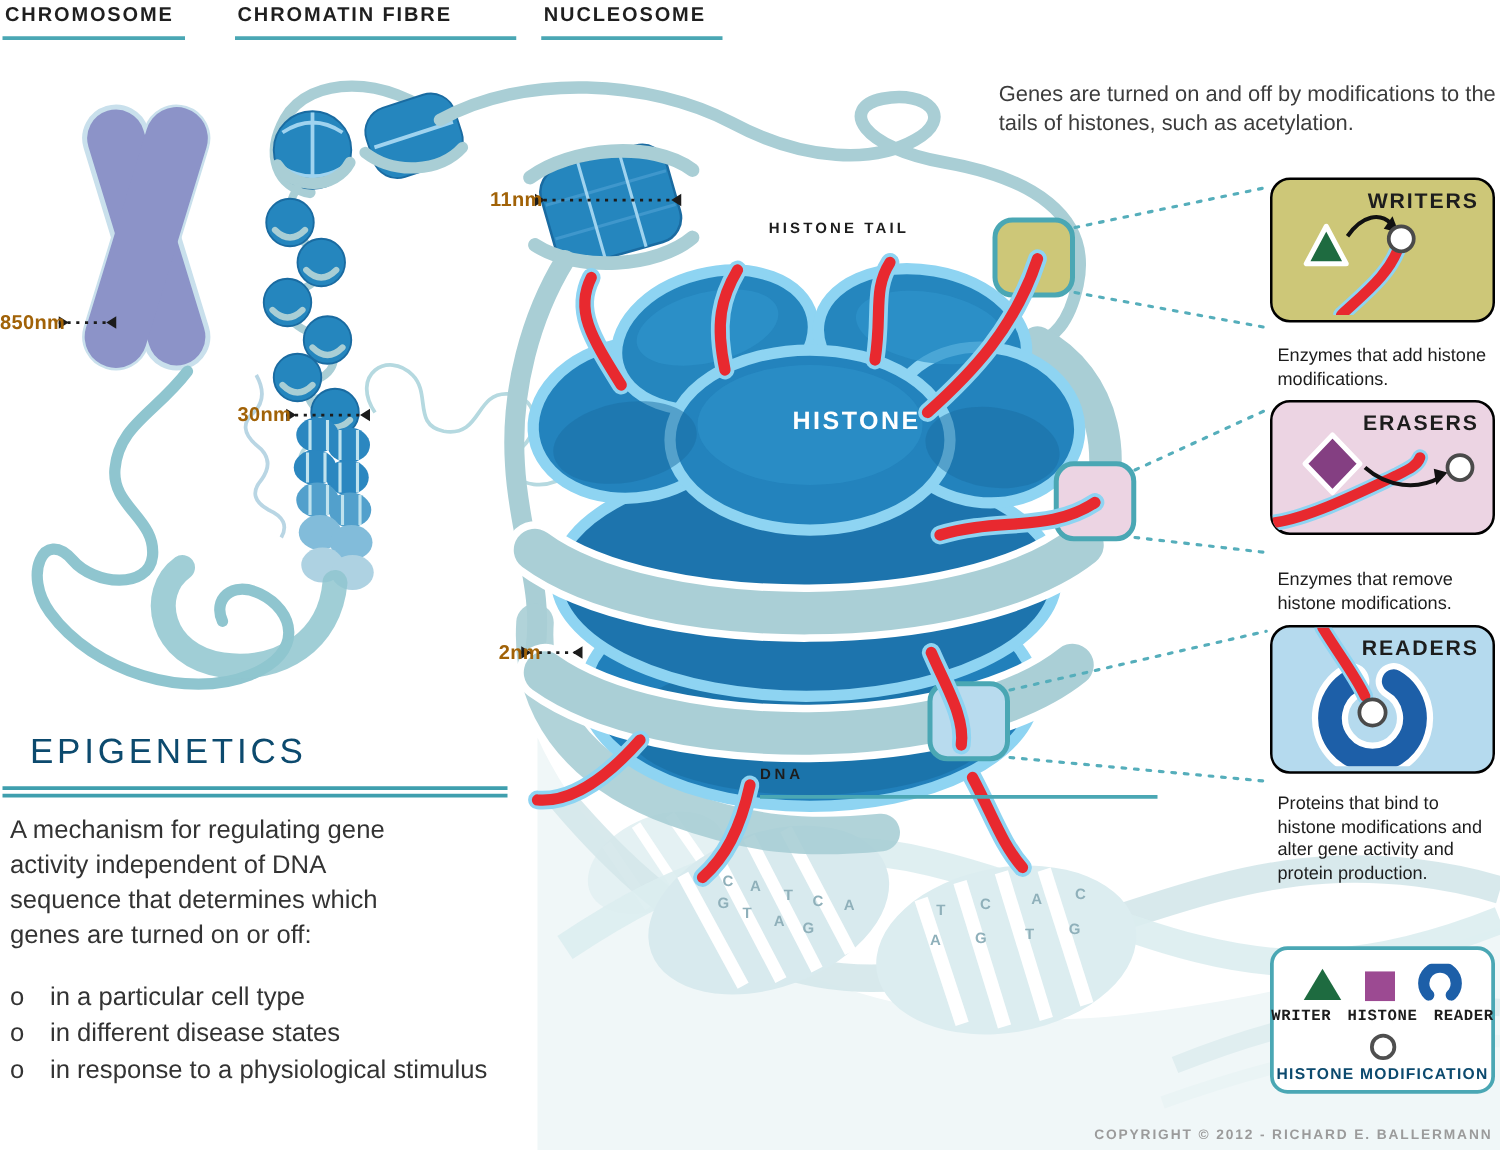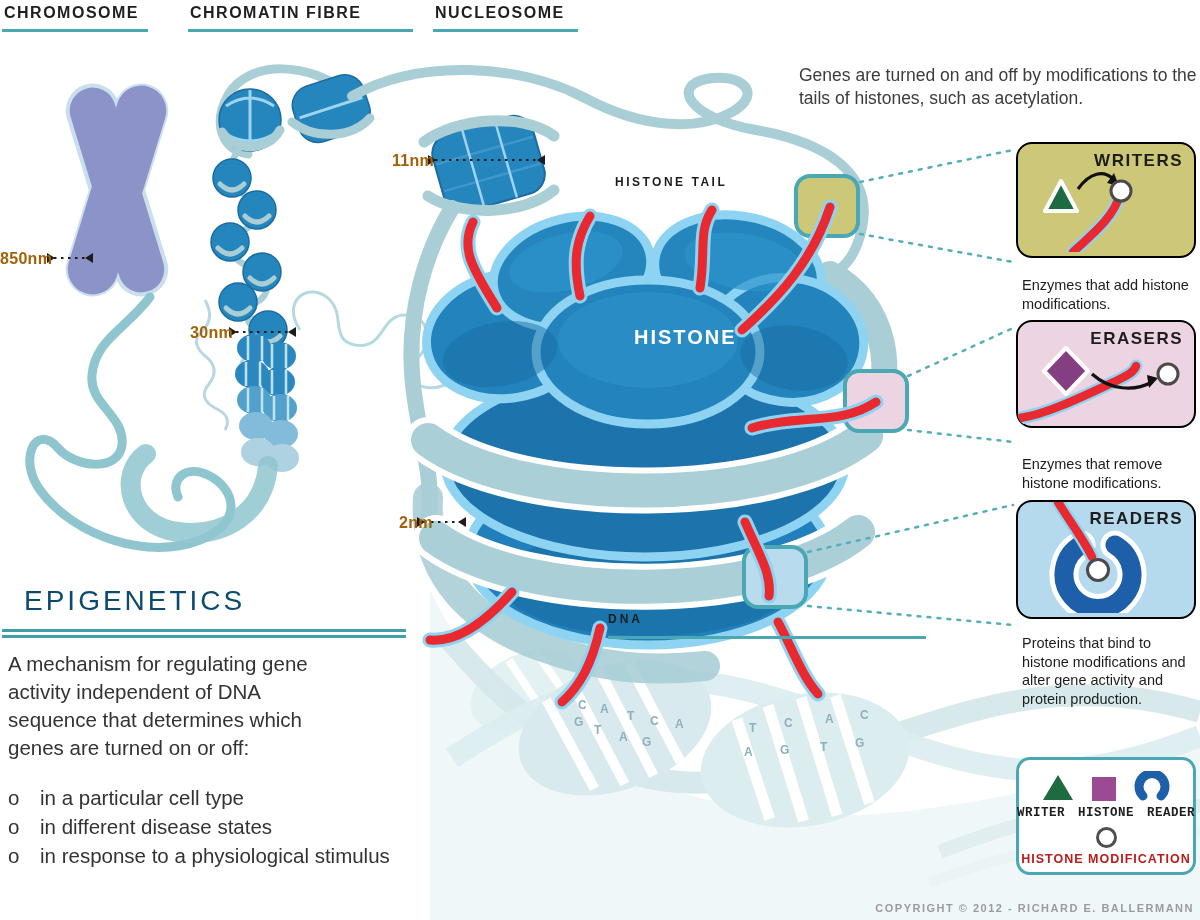--- a/index.html
+++ b/index.html
@@ -29,21 +29,21 @@
   .epi-desc{position:absolute;left:8px;top:650px;width:340px;font-size:20.5px;line-height:1.37;color:#333333;}
   .bullets{position:absolute;left:8px;top:786px;font-size:20.5px;color:#333333;}
   .bullet-row{display:flex;margin-bottom:5px;}
   .bullet-marker{width:32px;flex:none;}
   
   .legend{position:absolute;left:1016px;top:757px;width:180px;height:118px;background:#fff;
           border:3px solid #4aa7b4;border-radius:14px;box-sizing:border-box;text-align:center;}
   .legend-icons{display:flex;justify-content:center;align-items:flex-end;gap:18px;margin-top:13px;height:28px;}
   .legend-labels{display:flex;justify-content:center;gap:13px;margin-top:5px;font-size:12.5px;font-weight:700;letter-spacing:.5px;color:#1d1d1d;font-family:Liberation Mono, monospace;}
   .legend-circle{width:15px;height:15px;border:3px solid #4f4f4f;border-radius:50%;background:#fff;margin:7px auto 4px;}
-  .legend-mod{font-size:12.5px;font-weight:700;letter-spacing:1px;color:#b91c1c;}
+  .legend-mod{font-size:12.5px;font-weight:700;letter-spacing:1px;color:#0c4a6e;}
   
   .dna-base{position:absolute;font-size:12px;font-weight:700;color:#8fb0ba;}
   
   .copyright{position:absolute;right:6px;top:902px;font-size:11px;font-weight:700;letter-spacing:1.5px;color:#9b9b9b;}
 </style>
 </head>
 <body>
 
 <div class="stage">
 

